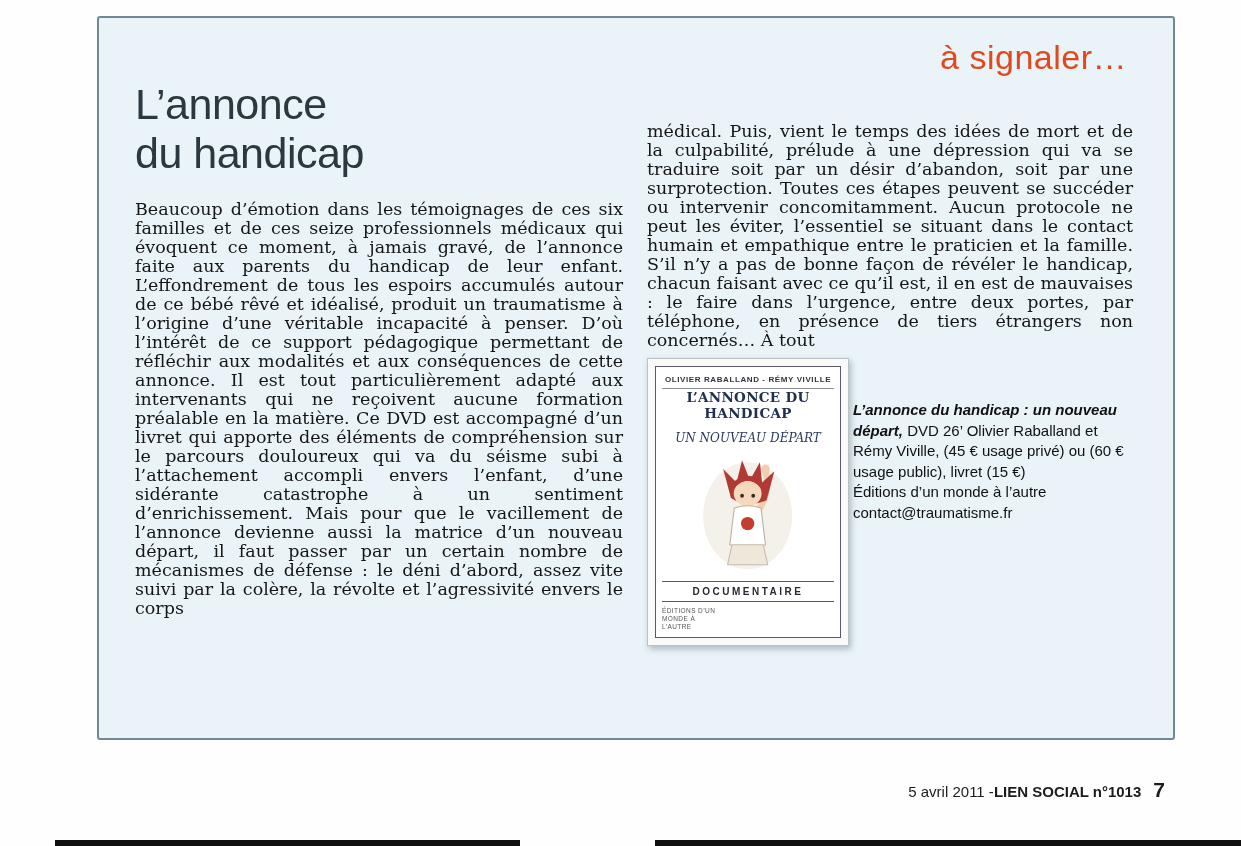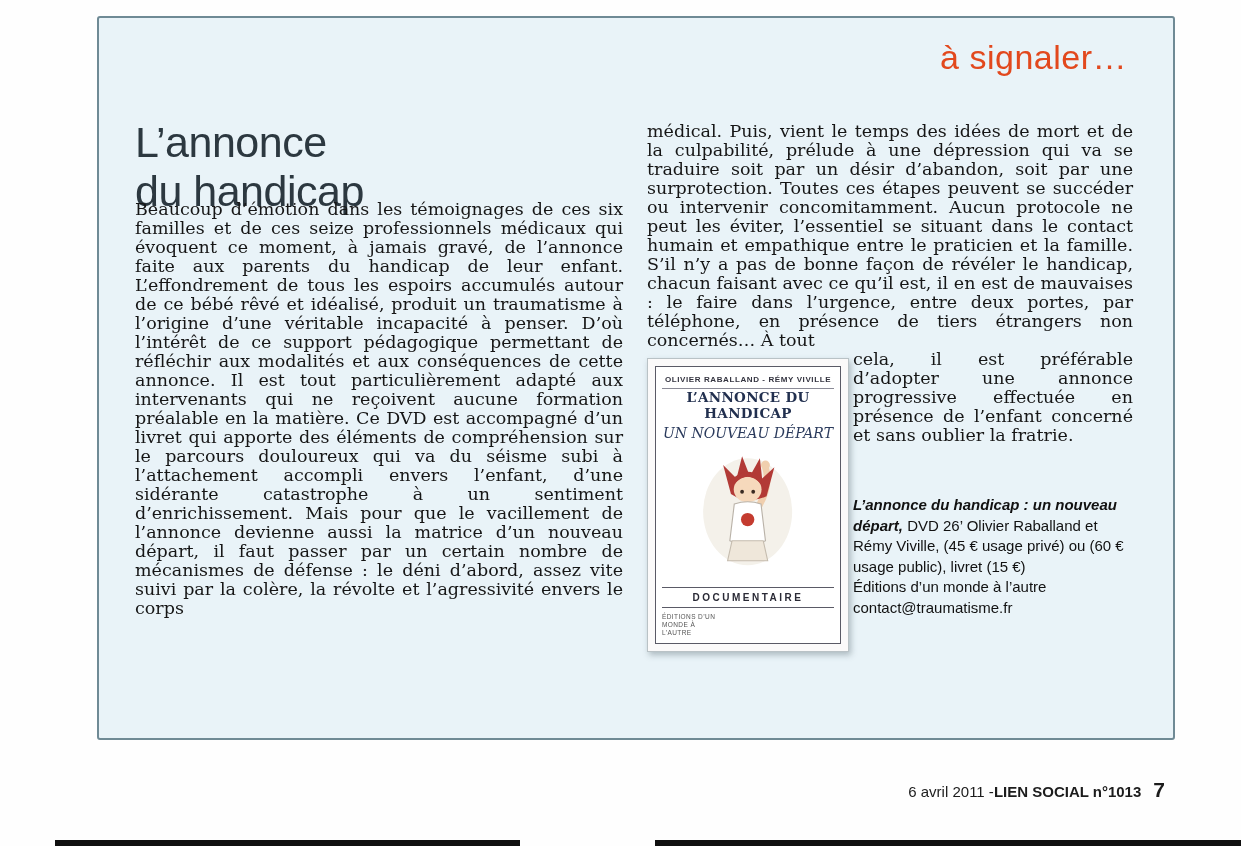--- a/index.html
+++ b/index.html
@@ -30,21 +30,20 @@
     font-weight: 500;
   }
   .title {
     position: absolute;
     left: 36px; top: 62px;
     font-size: 43px;
     line-height: 49px;
     font-weight: 500;
     color: #2c3840;
     letter-spacing: -0.5px;
-    margin-top: 38px;
   }
   .body-text {
     font-family: "DejaVu Serif", "Liberation Serif", serif;
     font-size: 17.5px;
     line-height: 19px;
     color: #161616;
     text-align: justify;
   }
   .col-left {
     position: absolute;
@@ -85,35 +84,35 @@
   .dvd-title {
     font-family: "DejaVu Serif", serif;
     font-weight: bold;
     font-size: 13.5px;
     color: #22304f;
     letter-spacing: 0.3px;
   }
   .dvd-subtitle {
     font-family: "DejaVu Serif", serif;
     font-style: italic;
-    font-size: 14px;
+    font-size: 12px;
     color: #2a3a5c;
-    margin-top: 4px;
+    margin-top: 10px;
   }
   .dvd-art { margin-top: 4px; height: 128px; }
   .dvd-art svg { height: 100%; }
   .dvd-genre {
     font-size: 10px;
     font-weight: bold;
     letter-spacing: 2.5px;
     color: #2a2a36;
     border-top: 1px solid #5a5a66;
     border-bottom: 1px solid #5a5a66;
     padding: 4px 0;
-    margin-top: 14px;
+    margin-top: 4px;
   }
   .dvd-publisher {
     font-size: 6.5px;
     letter-spacing: 0.4px;
     color: #555;
     margin-top: 5px;
     text-align: left;
     width: 60px;
     line-height: 8px;
   }
@@ -182,33 +181,32 @@
                 <circle cx="50" cy="67" r="6" fill="#c43b2f"></circle>
                 <path d="M36 86 L64 86 L68 104 L32 104 Z" fill="#efe7da" stroke="#c5bcae" stroke-width="1"></path>
               </svg>
             </div>
             <div class="dvd-genre">DOCUMENTAIRE</div>
             <div class="dvd-publisher">ÉDITIONS D’UN MONDE À L’AUTRE</div>
           </div>
         </div>
       </div>
 
-      <p class="body-text">cela, il est préférable d’adopter une annonce progressive effectuée en présence de l’enfant concerné et sans oublier la fratrie.</p>
 
       <div class="caption">
         <span class="cap-title">L’annonce du handicap : un nouveau départ,</span><span> DVD 26’ Olivier Raballand et Rémy Viville, (45 € usage privé) ou (60 € usage public), livret (15 €)</span>
         <div>Éditions d’un monde à l’autre</div>
         <div>contact@traumatisme.fr</div>
       </div>
     </div>
 
   </div>
 
   <div class="footer">
-    <span>6 avril 2011 - </span>
+    <span>5 avril 2011 - </span>
     <span class="f-bold">LIEN SOCIAL n°1013</span>
     <span class="f-page">7</span>
   </div>
 
   <div class="scan-bar left-seg"></div>
   <div class="scan-bar right-seg"></div>
 
 </div>
 
 </body></html>

